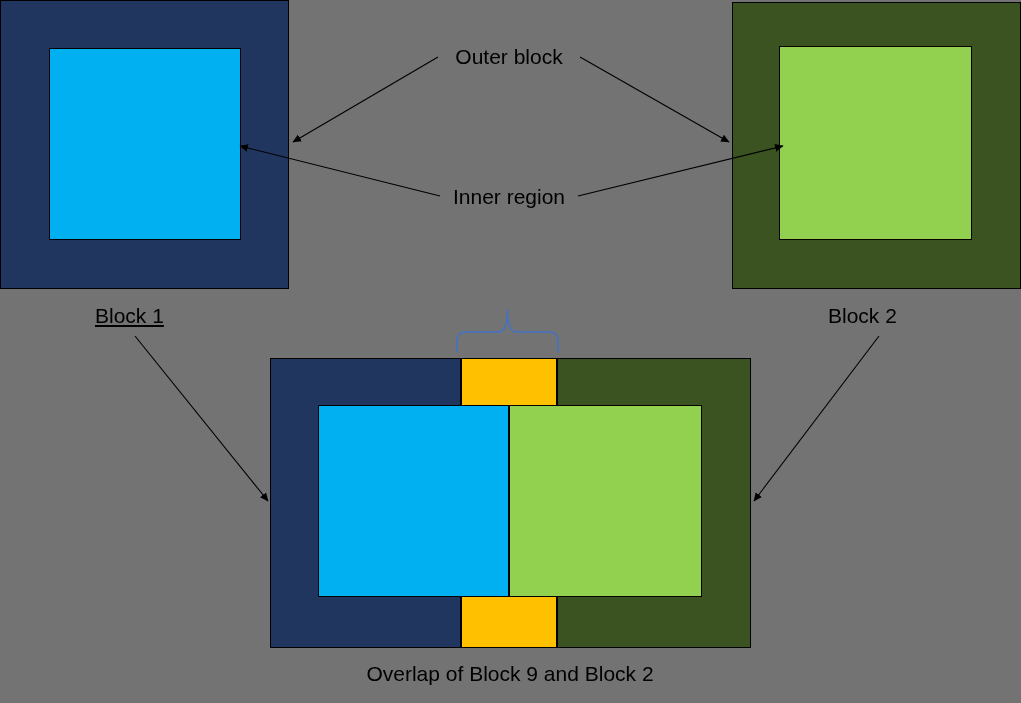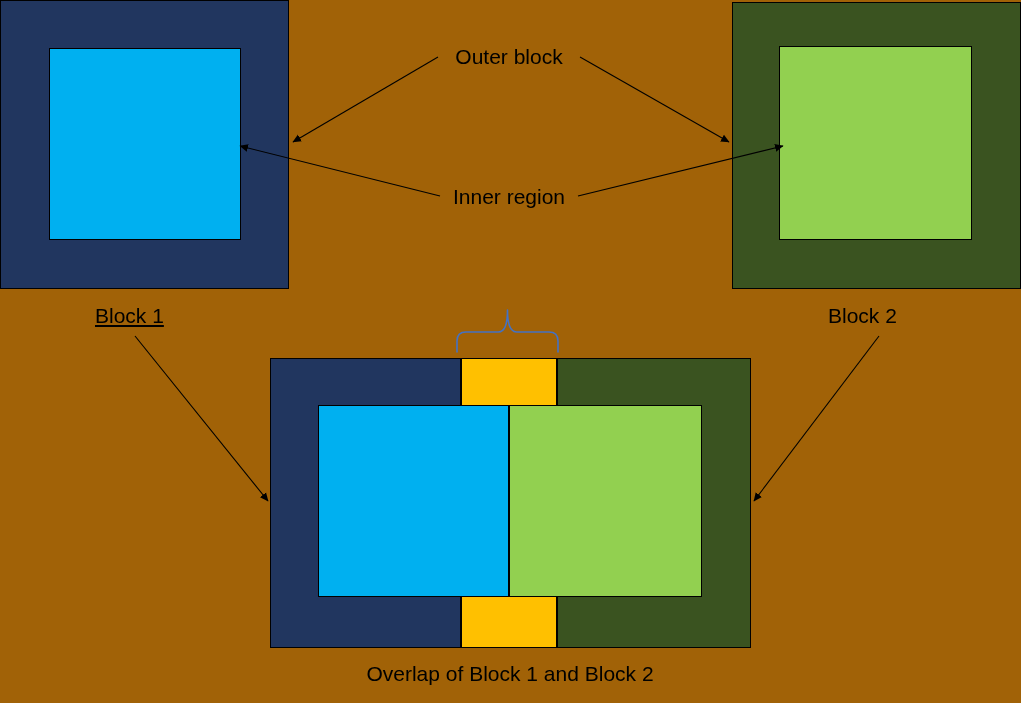--- a/index.html
+++ b/index.html
@@ -7,21 +7,21 @@
     padding: 0;
     background: #ffffff;
   }
   body {
     font-family: "Liberation Sans", sans-serif;
   }
   #canvas {
     position: relative;
     width: 1021px;
     height: 703px;
-    background: #a16207;
+    background: #737373;
     overflow: hidden;
   }
   .block {
     position: absolute;
     box-sizing: border-box;
     border: 1px solid #000000;
   }
   .label {
     position: absolute;
     color: #000000;
@@ -101,15 +101,15 @@
 
   <div class="label centered" style="left:440px; top:44px; width:138px;">Outer block</div>
 
   <div class="label centered" style="left:440px; top:184px; width:138px;">Inner region</div>
 
   <div class="label" style="left:95px; top:303px;text-decoration:underline;">Block 1</div>
 
   <div class="label" style="left:828px; top:303px;">Block 2</div>
 
 
-  <div class="label centered" style="left:330px; top:661px; width:360px;">Overlap of Block 1 and Block 2</div>
+  <div class="label centered" style="left:330px; top:661px; width:360px;">Overlap of Block 9 and Block 2</div>
 
 </div>
 
 </body></html>

